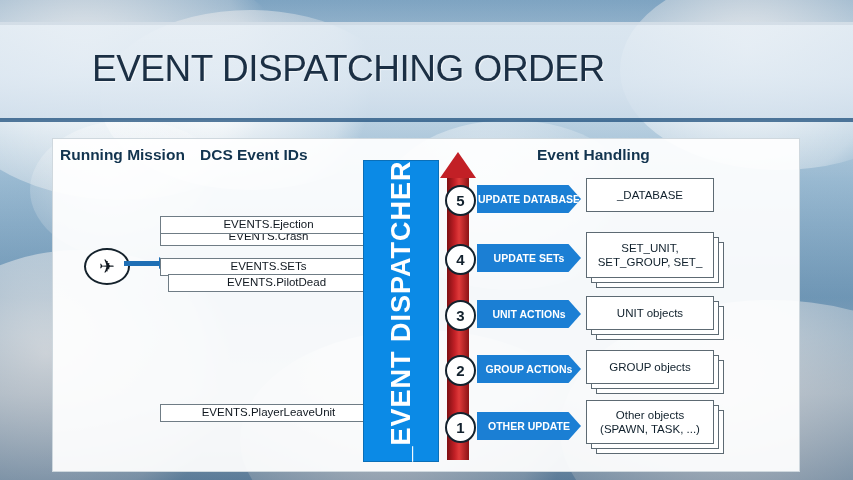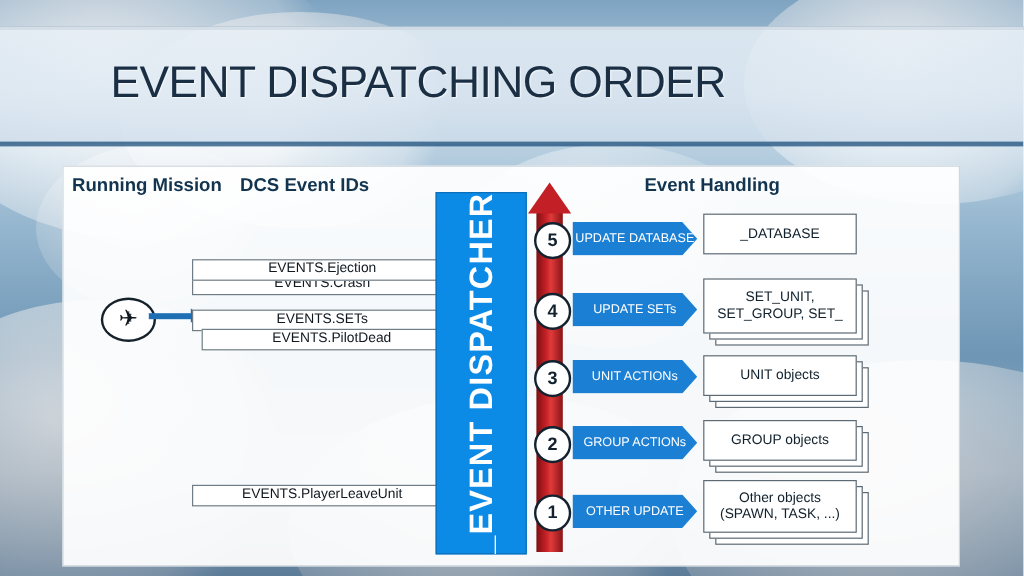--- a/index.html
+++ b/index.html
@@ -236,21 +236,21 @@
 
   
   .stage {
     position: absolute;
     left: 477px;
     height: 28px;
     width: 104px;
     background: #1b7fd4;
     color: #ffffff;
     font-size: 10.5px;
-    font-weight: normal;
+    font-weight: bold;
     line-height: 28px;
     text-align: center;
     white-space: nowrap;
     clip-path: polygon(0 0, 88% 0, 100% 50%, 88% 100%, 0 100%);
   }
 
   
   .handler-wrap {
     position: absolute;
     left: 586px;

